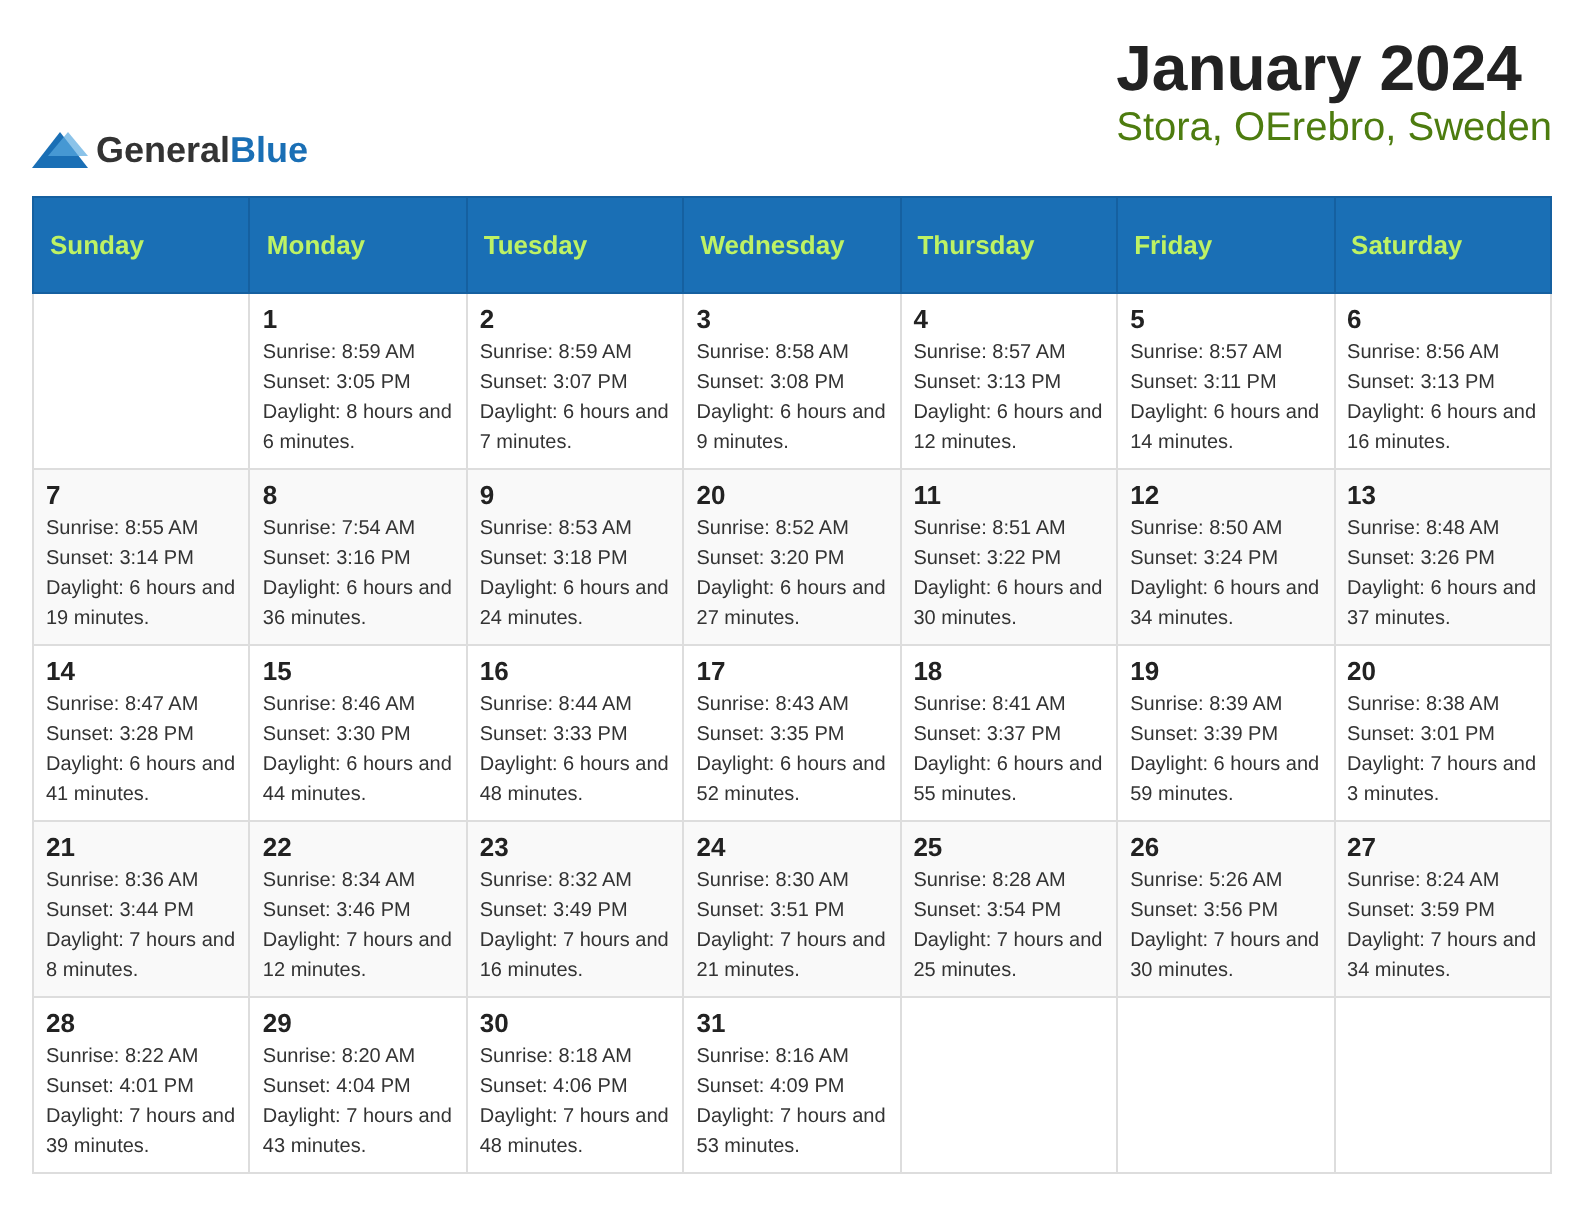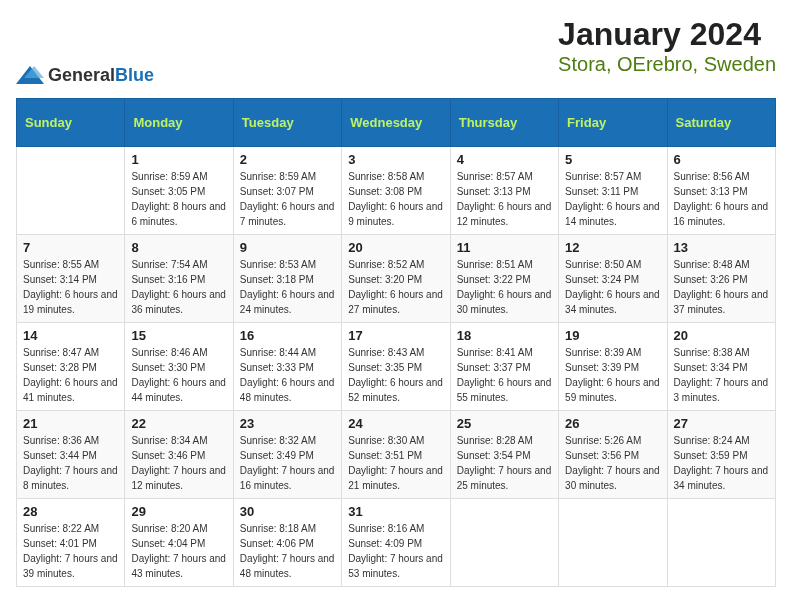--- a/index.html
+++ b/index.html
@@ -278,21 +278,21 @@
           <div class="day-detail">
             <div>Sunrise: 8:39 AM</div>
             <div>Sunset: 3:39 PM</div>
             <div>Daylight: 6 hours and 59 minutes.</div>
           </div>
         </td>
         <td>
           <span class="day-number">20</span>
           <div class="day-detail">
             <div>Sunrise: 8:38 AM</div>
-            <div>Sunset: 3:34 PM</div>
+            <div>Sunset: 3:01 PM</div>
             <div>Daylight: 7 hours and 3 minutes.</div>
           </div>
         </td>
       </tr>
       <tr>
         <td>
           <span class="day-number">21</span>
           <div class="day-detail">
             <div>Sunrise: 8:36 AM</div>
             <div>Sunset: 3:44 PM</div>

